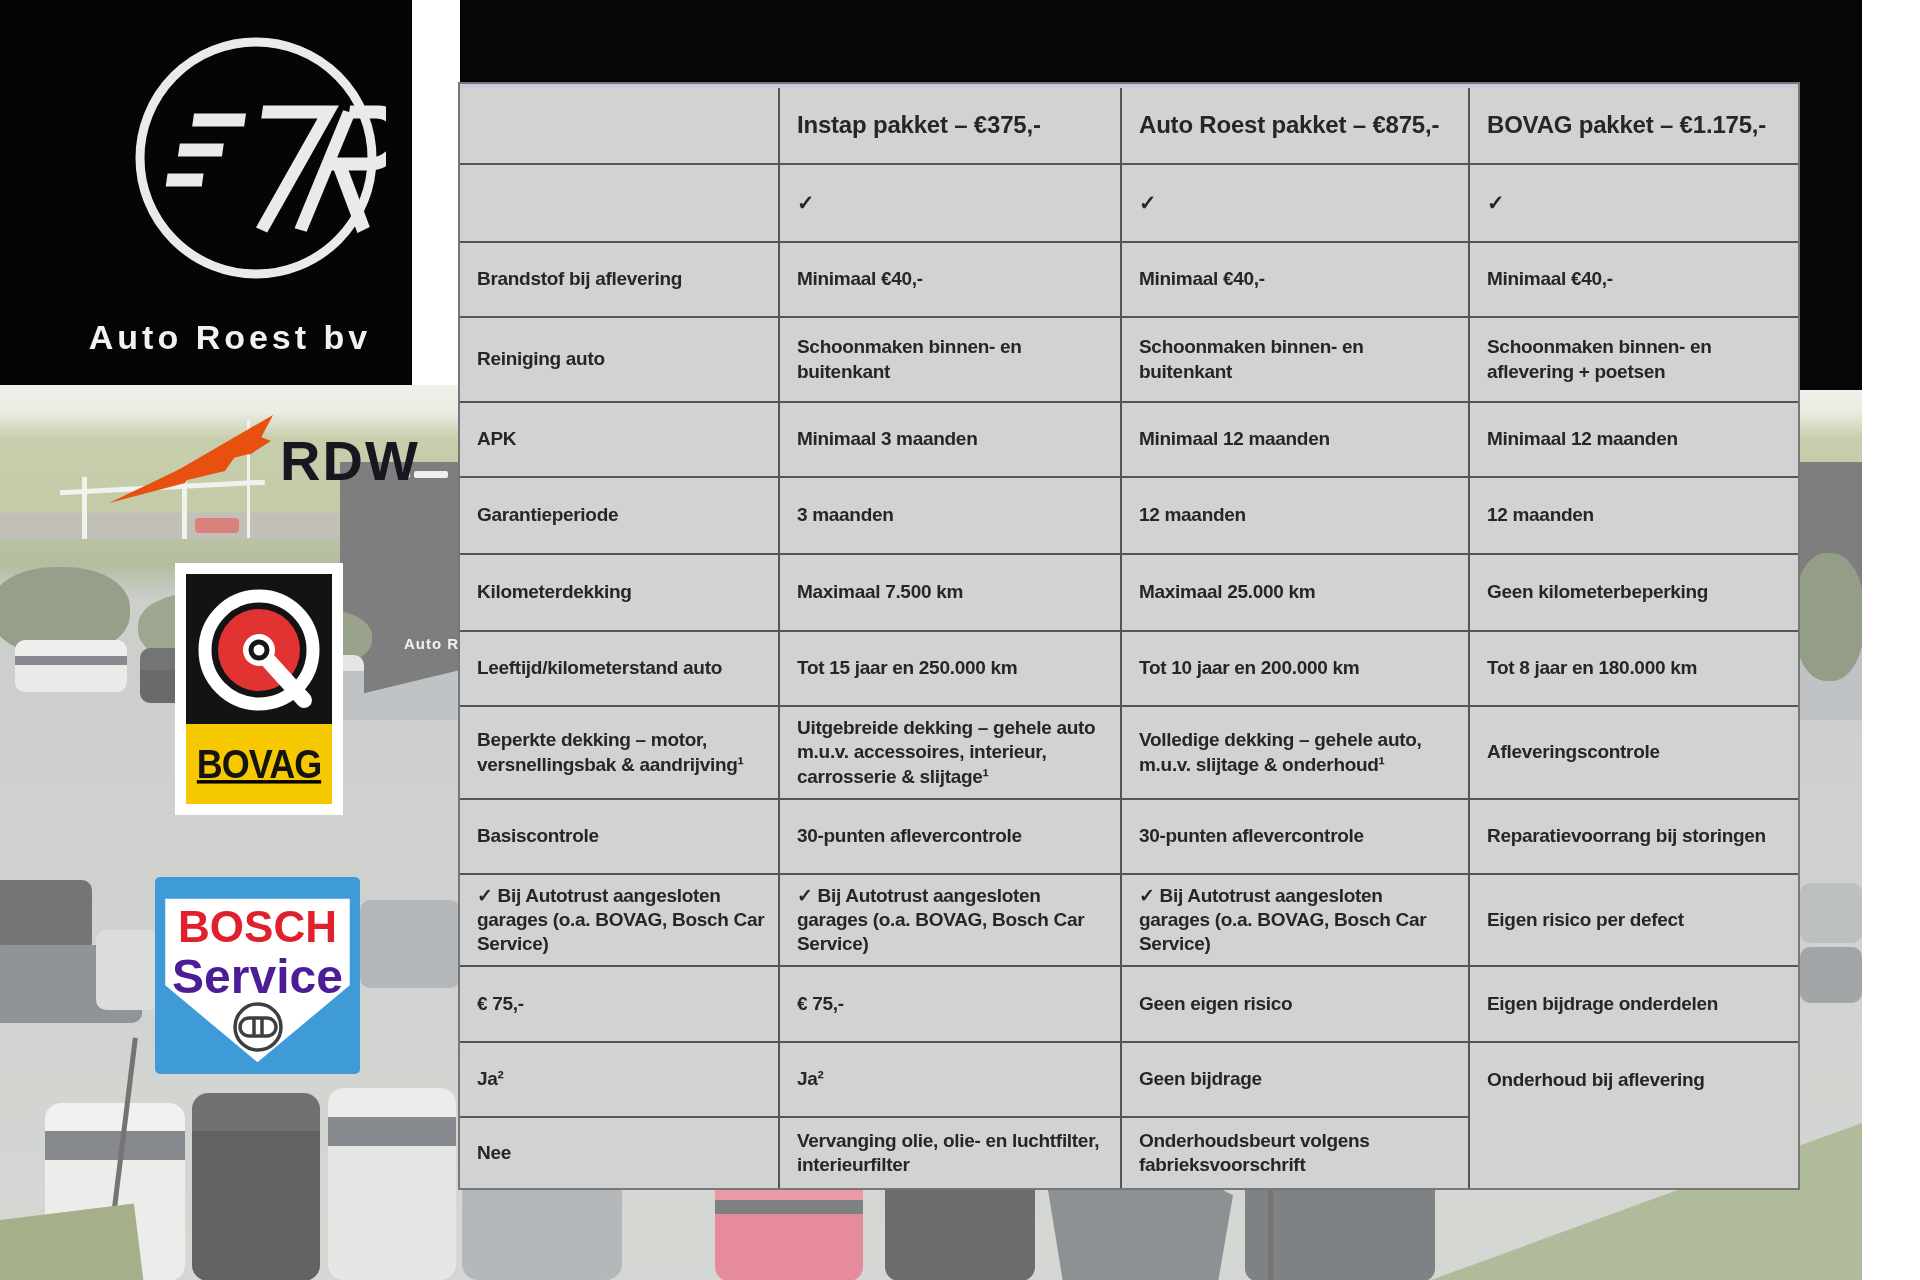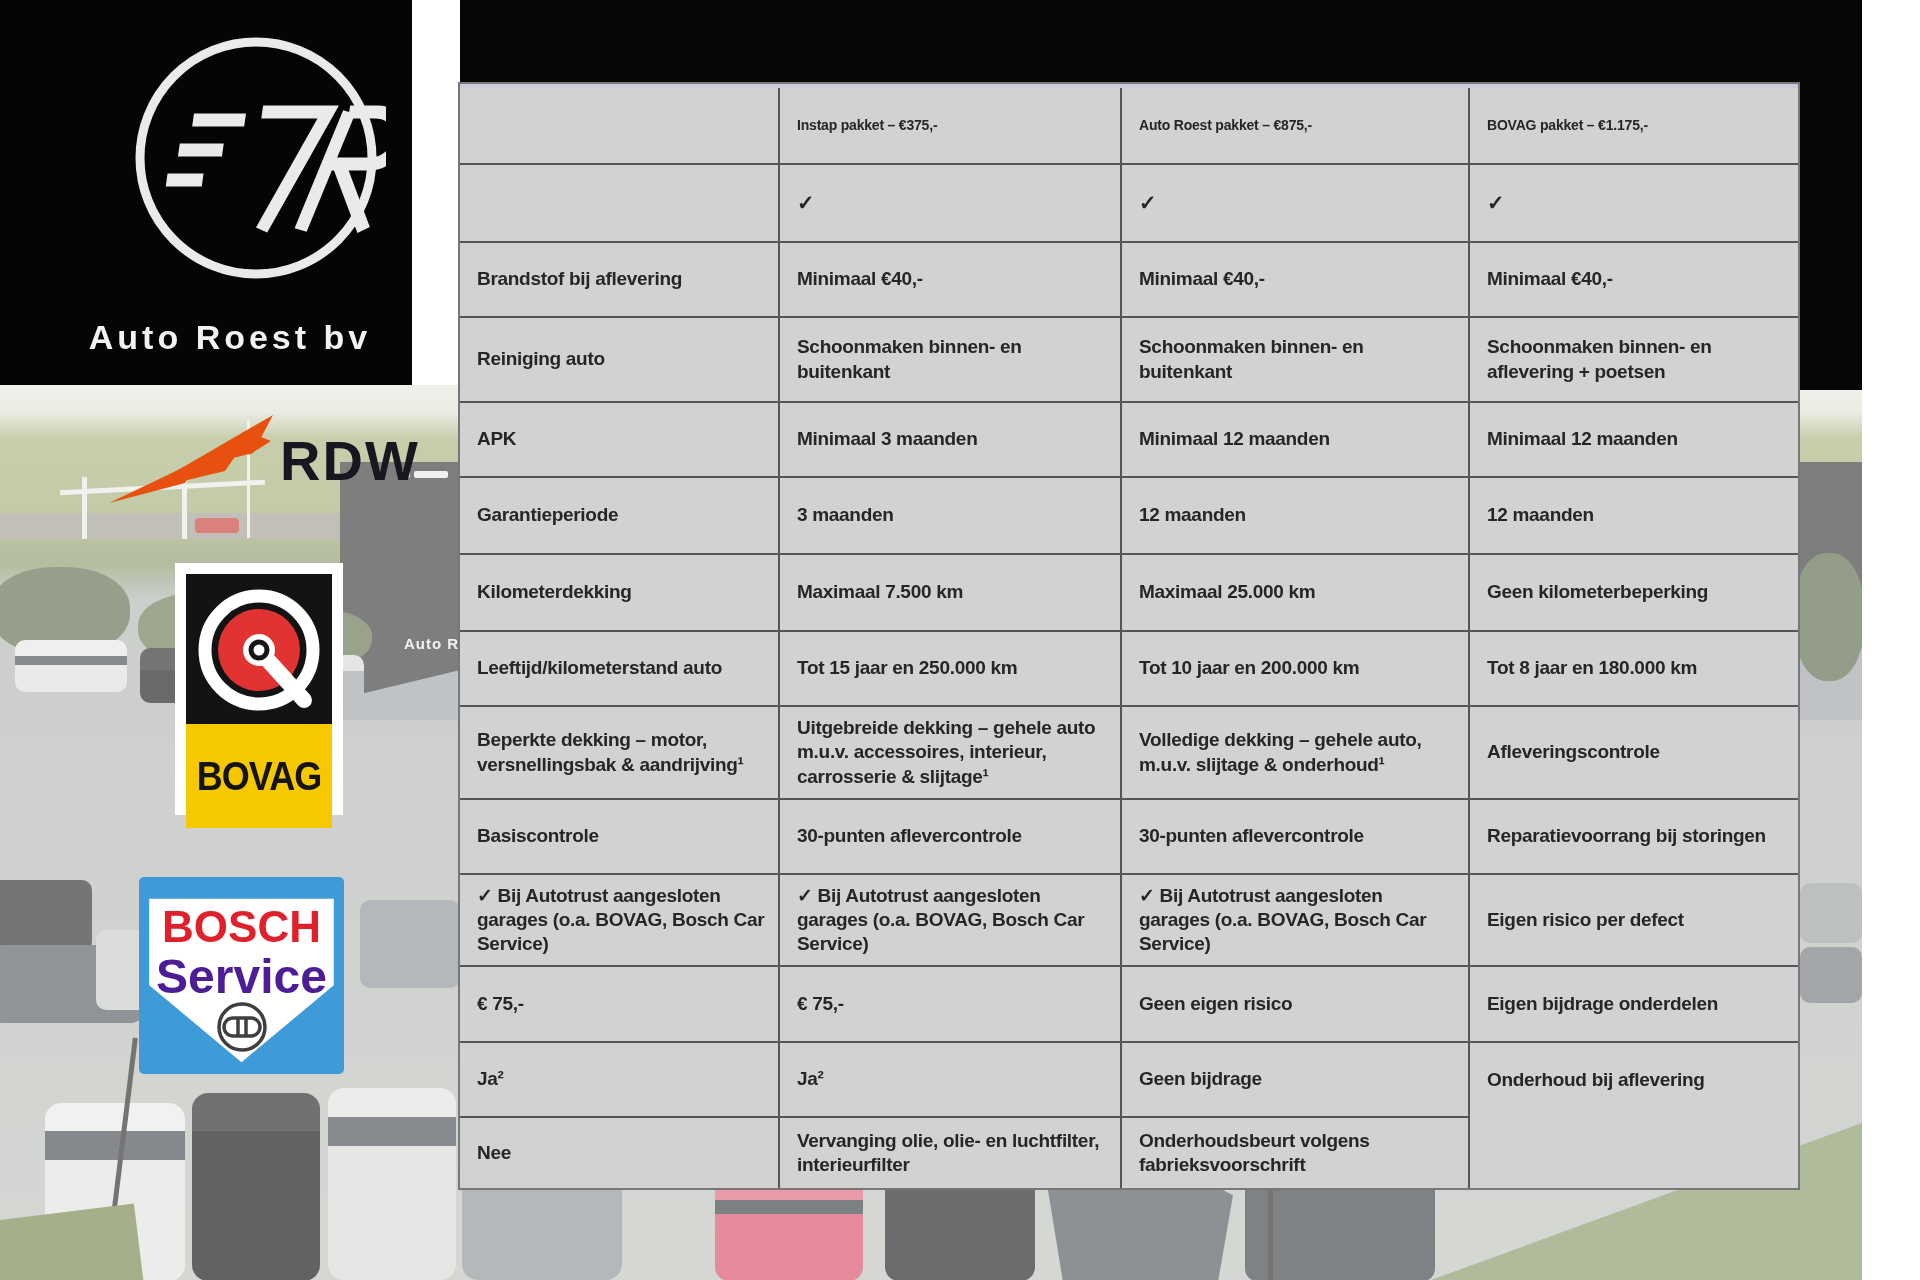--- a/index.html
+++ b/index.html
@@ -31,42 +31,42 @@
   .brandbox{position:absolute;left:0;top:0;width:412px;height:385px;background:#050505;}
   .brand-name{position:absolute;left:0;top:318px;width:460px;text-align:center;
     font-size:34px;font-weight:700;letter-spacing:4px;color:#f2f2f2;}
   .right-strip{position:absolute;left:1862px;top:0;width:58px;height:1280px;background:#ffffff;}
 
   
   .rdw-text{position:absolute;left:280px;top:428px;font-family:Liberation Sans, sans-serif;
     font-weight:700;font-size:56px;color:#17171f;letter-spacing:2px;}
   .bovag{position:absolute;left:175px;top:563px;width:168px;height:252px;background:#ffffff;}
   .bovag-black{position:absolute;left:11px;top:11px;width:146px;height:150px;background:#131313;}
-  .bovag-band{position:absolute;left:11px;top:161px;width:146px;height:104px;background:#f6c800;
-    display:flex;align-items:center;justify-content:center;}
+  .bovag-band{position:absolute;left:11px;top:161px;width:146px;height:80px;background:#f6c800;
+    display:flex;align-items:center;justify-content:center;text-decoration:underline;}
   .bovag-word{font-size:36px;font-weight:700;color:#141414;letter-spacing:-1px;transform:scaleY(1.15);}
-  .bosch{position:absolute;left:139px;top:877px;width:205px;height:197px;background:#3e9bd8;border-radius:5px;}
+  .bosch{position:absolute;left:155px;top:877px;width:205px;height:197px;background:#3e9bd8;border-radius:5px;}
   .bosch-shield{position:absolute;inset:0;background:#ffffff;
     clip-path:polygon(5% 11%,95% 11%,95% 55%,50% 94%,5% 55%);}
   .bosch-word{position:absolute;left:0;width:100%;text-align:center;font-weight:700;}
   .bosch-red{top:25px;font-size:44px;color:#e0202a;letter-spacing:0;}
   .bosch-teal{top:72px;font-size:48px;color:#4c1d95;}
   .bosch-sym{position:absolute;left:50%;top:122px;transform:translateX(-50%);}
 
   
   .pkg-table{position:absolute;left:460px;top:84px;width:1338px;height:1104px;background:#d2d2d2;
     border-top:4px solid #cfc8dc;box-sizing:border-box;outline:2px solid #77777a;
     display:grid;grid-template-columns:320px 342px 348px 328px;
     grid-template-rows:77px 78px 75px 85px 75px 77px 77px 75px 93px 75px 92px 76px 75px 70px;}
   .c{border-bottom:2px solid #555558;border-right:2px solid #555558;box-sizing:border-box;
      display:flex;align-items:center;padding:8px 12px 8px 17px;
      font-weight:700;color:#262628;font-size:19px;line-height:1.27;letter-spacing:-0.3px;overflow:hidden;}
   .c:nth-child(4n){border-right:none;}
   .c:nth-last-child(-n+4){border-bottom:none;}
-  .c.hdr{font-size:14px;letter-spacing:-0.2px;}
+  .c.hdr{font-size:24px;letter-spacing:-0.2px;}
   .c.chk{font-size:21px;}
 </style>
 </head>
 <body>
 
 <div class="stage">
 
   <div class="photo">
     <div class="road abs"></div>
     <div class="tinycar"></div>

